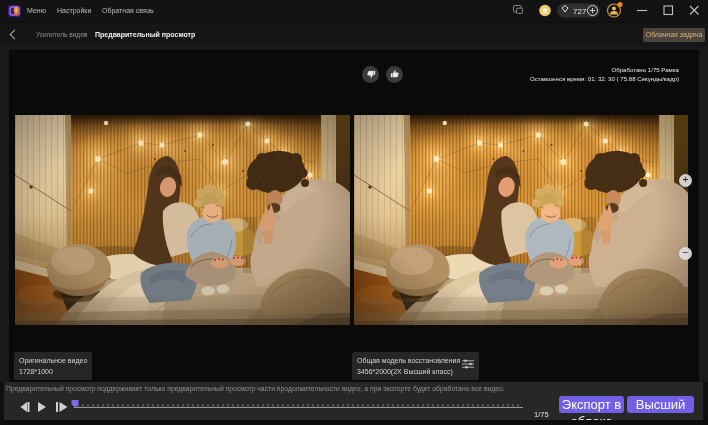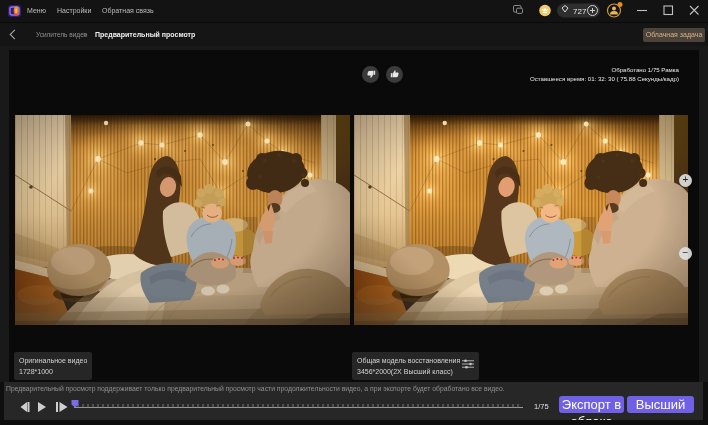--- a/index.html
+++ b/index.html
@@ -39,21 +39,21 @@
 .lbl { position:absolute; background:#262626; color:#d4d4d4; font-size:7px; line-height:1.6;
   padding:3px 5px; border-radius:2px; }
 #lbl1 { left:5px; top:302px; }
 #lbl2 { left:343px; top:302px; padding-right:19px; }
 #tuneicon { position:absolute; right:5px; top:7px; width:12px; height:10px; }
 
 #strip { position:absolute; left:4px; top:382px; width:699px; height:13px; background:#272727;
   color:#909090; font-size:6.8px; line-height:14px; padding-left:2px; white-space:nowrap; }
 #playbar { position:absolute; left:4px; top:395px; width:699px; height:25px; background:#272727; }
 #controls { position:absolute; left:13px; top:4px; }
-#frameno { position:absolute; left:530px; top:4px; color:#e0e0e0; font-size:7.5px; line-height:16px; }
+#frameno { position:absolute; left:530px; top:12px; color:#e0e0e0; font-size:7.5px; line-height:16px; }
 .btn { position:absolute; top:1px; height:17px; border-radius:3px; background:#7060e6; color:#fff;
   font-size:13px; text-align:center; line-height:17px; }
 #btn1 { left:555px; width:65px; }
 #btn2 { left:623px; width:67px; }
 #bottombar { position:absolute; left:0; top:420px; width:708px; height:5px; background:#0d0d0d; }
 </style>
 </head>
 <body>
 <div id="app">
   <div id="titlebar">

